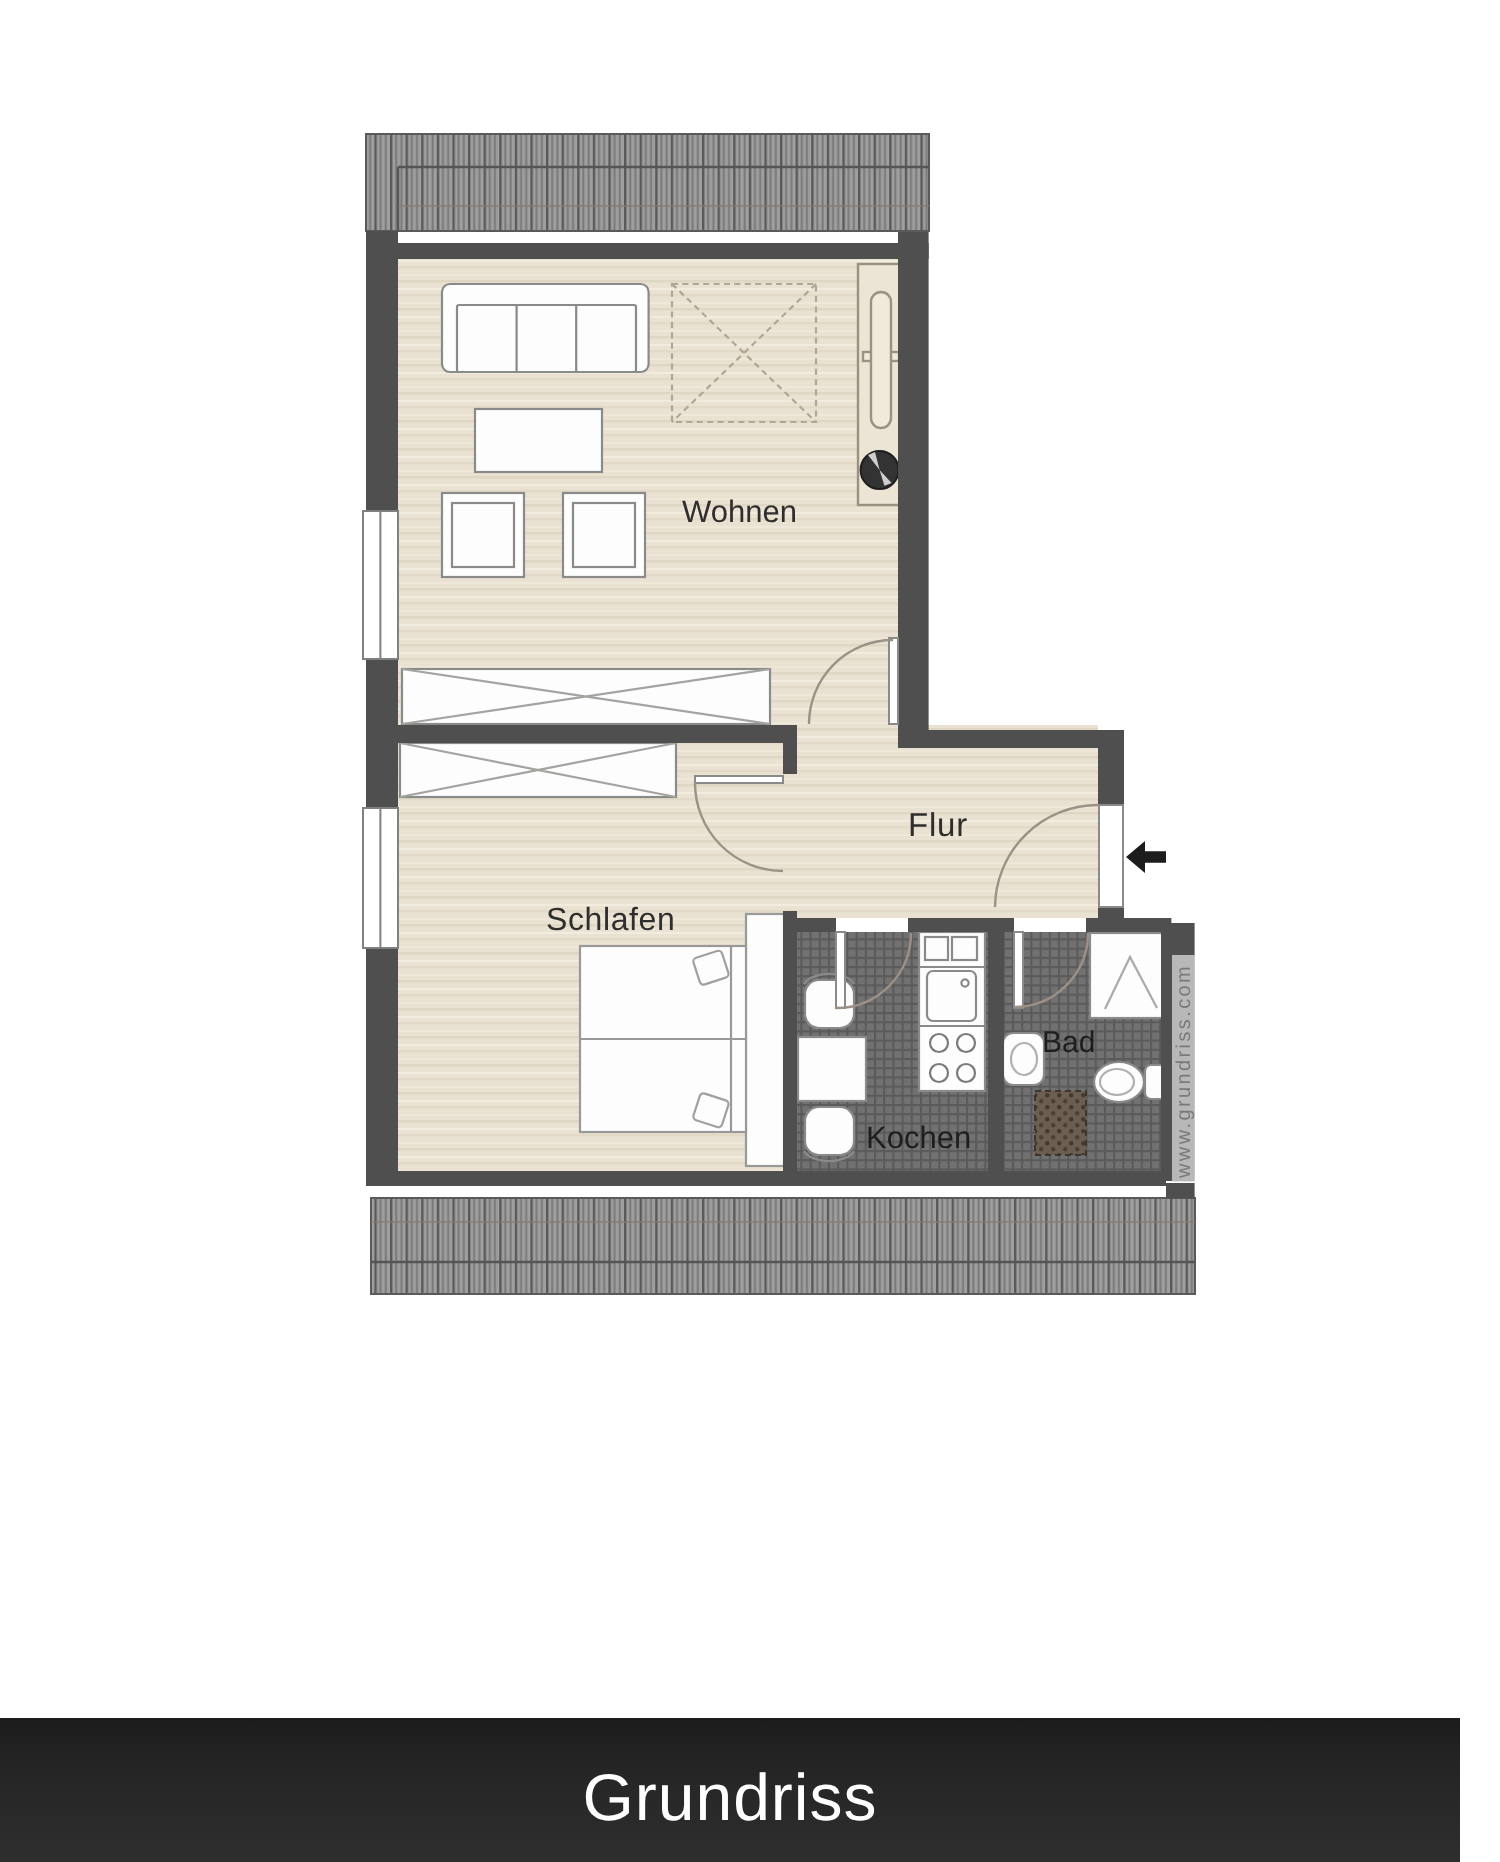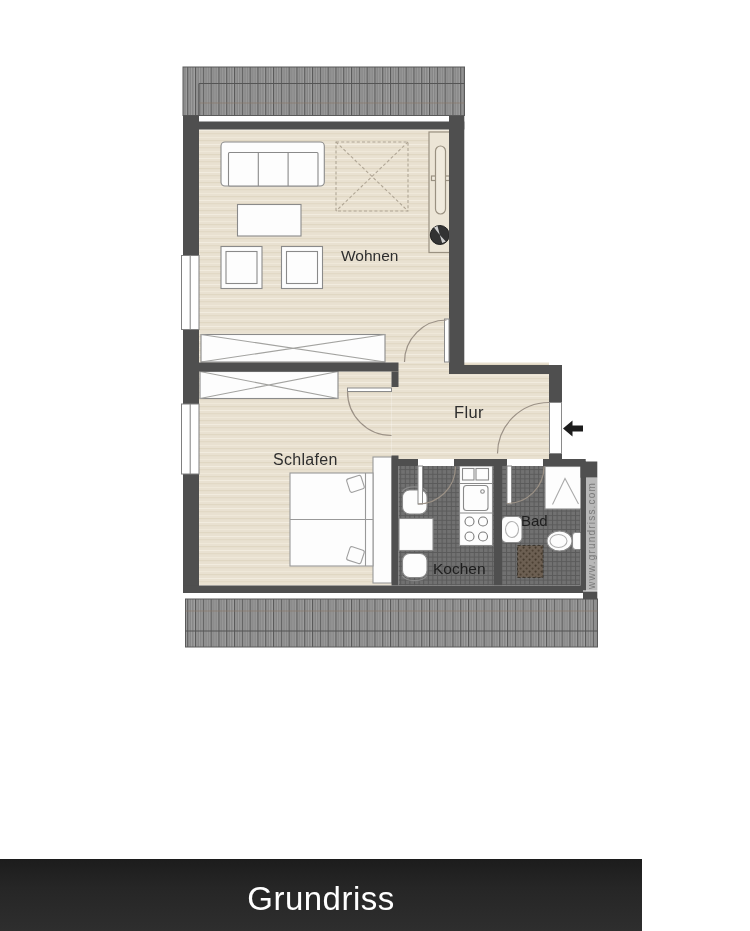--- a/index.html
+++ b/index.html
@@ -1,17 +1,17 @@
 <!DOCTYPE html>
 <html><head><meta charset="utf-8">
 <style>
 html,body{margin:0;padding:0;background:#fff}
 *{-webkit-font-smoothing:antialiased}
 .page{position:relative;width:750px;height:931px;overflow:hidden;font-family:"Liberation Sans",sans-serif}
-.bar{position:absolute;left:0;top:859px;width:642px;height:72px;background:linear-gradient(180deg,#1c1c1c 0%,#262626 40%,#2e2e2e 100%);color:#fff;text-align:center}
+.bar{position:absolute;left:0;top:859px;width:730px;height:72px;background:linear-gradient(180deg,#1c1c1c 0%,#262626 40%,#2e2e2e 100%);color:#fff;text-align:center}
 .bar span{display:inline-block;margin-top:21px;font-size:33px;letter-spacing:.5px}
 </style></head>
 <body>
 <div class="page">
 <svg width="750" height="860" viewBox="0 0 750 860">
 <defs>
 <pattern id="hatch" width="7.8" height="8" patternUnits="userSpaceOnUse">
 <rect width="7.8" height="8" fill="#9f9f9f"></rect>
 <rect x="0" width="1.2" height="8" fill="#595959"></rect>
 <rect x="2.6" width="1" height="8" fill="#797979"></rect>

